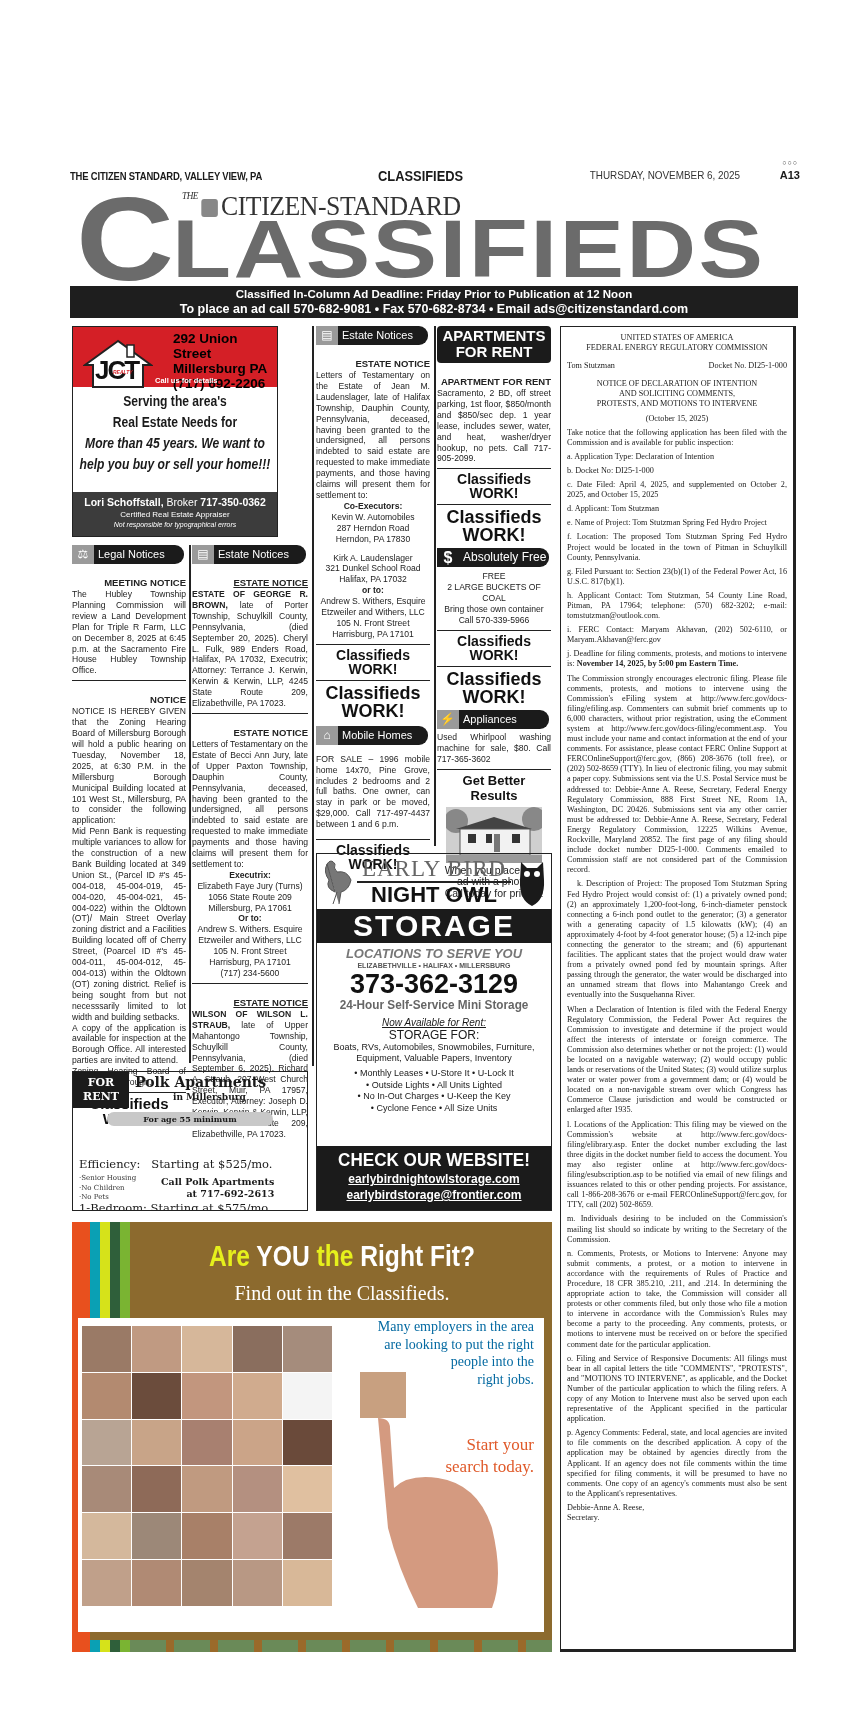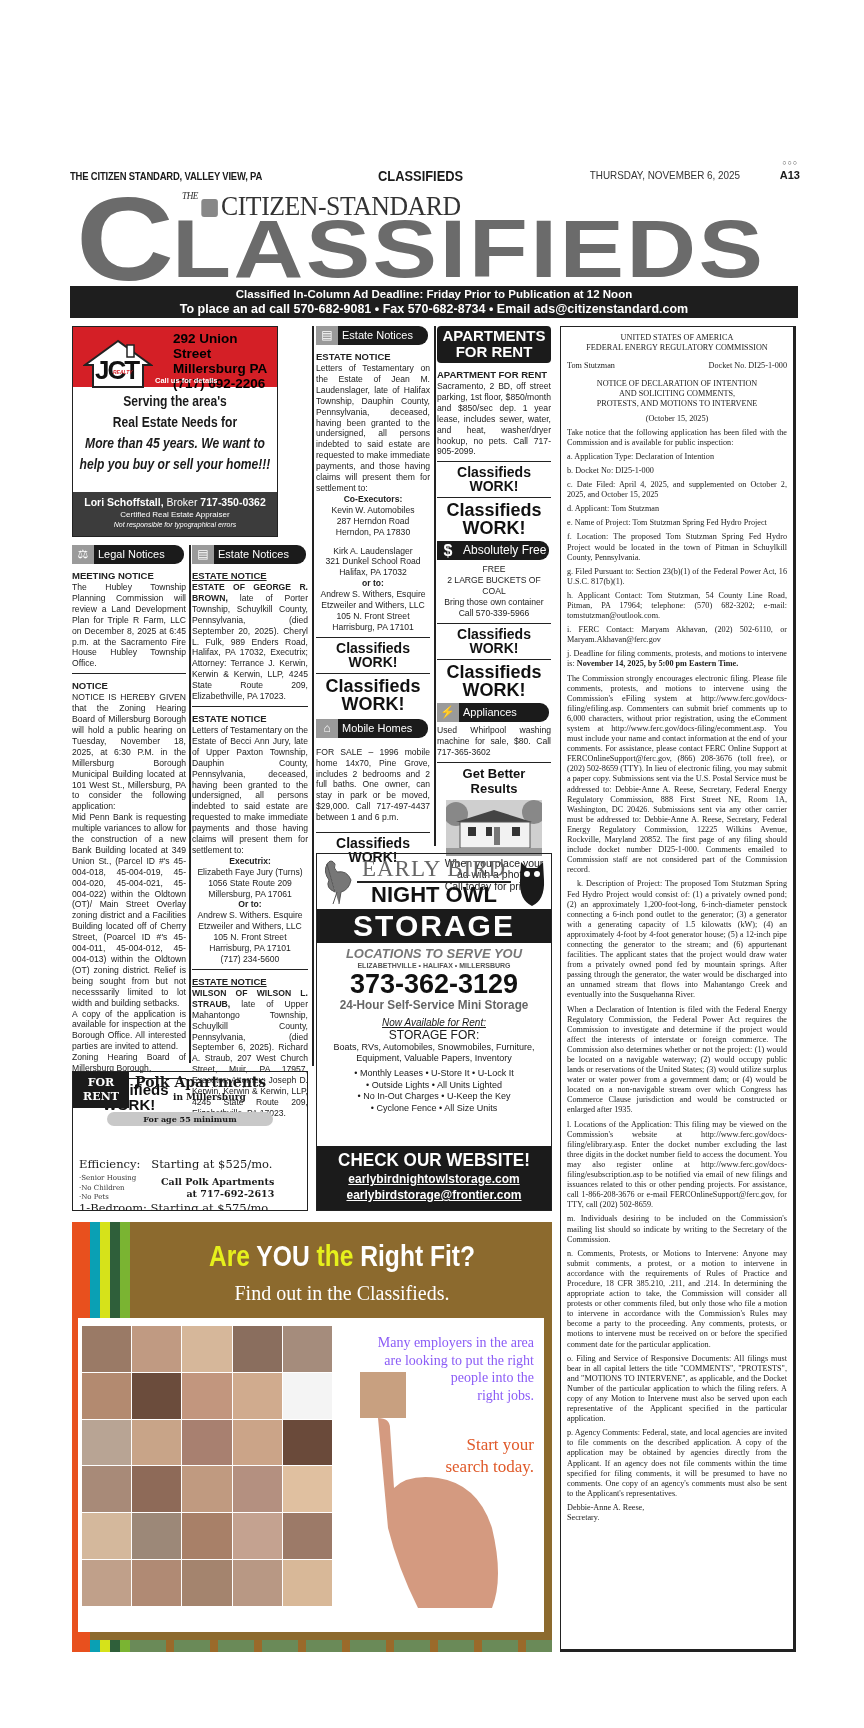--- a/index.html
+++ b/index.html
@@ -17,21 +17,21 @@
 .lassifieds{position:absolute;left:102px;top:20px;font-weight:bold;font-size:82px;color:#6b6b6b;line-height:1;letter-spacing:2px;transform:scaleX(1.18);transform-origin:left}
 .citst{position:absolute;left:112px;top:2px;font-family:"Liberation Serif",serif;font-size:28px;color:#333;letter-spacing:-0.5px;transform:scaleX(.92);transform-origin:left}
 .citst .the{font-size:10px;font-style:italic;vertical-align:top;margin-right:4px}
 .deadline{top:286px;left:70px;width:728px;height:32px;background:#1e1e1e;color:#fff;text-align:center;font-weight:bold;font-size:11.5px;line-height:15px;padding-top:1px}
 .deadline .l2{font-size:12.5px}
 .frame{border:1.5px solid #222}
 .col{font-size:8.6px;line-height:10.9px;text-align:justify;color:#222}
 .hdrtab{height:19px;background:#1b1b1b;border-radius:0 9px 9px 0;color:#fff;font-size:11px;line-height:19px;padding-left:26px;position:relative;margin:0 2px 3px 0}
 .hdrtab .ic{position:absolute;left:0;top:0;width:22px;height:19px;background:#9a9a9a;color:#fff;text-align:center;font-size:12px;line-height:19px}
 .ctr{text-align:center}
-.ttl{text-align:left;font-weight:bold;font-size:9.5px;line-height:12px;margin-top:6px}
+.ttl{text-align:right;font-weight:bold;font-size:9.5px;line-height:12px;margin-top:13px}
 .ttl.u{text-decoration:underline}
 .rule{border-top:1.3px solid #222;margin:4px 0 3px}
 .cw{text-align:center;font-weight:bold;line-height:1;color:#111}
 .cw.s{font-size:14px}
 .cw.b{font-size:18px}
 .ferc{font-family:"Liberation Serif",serif;font-size:8.2px;line-height:10.1px;text-align:justify;color:#222}
 .ferc p{margin-bottom:4px}
 .ferc .c{text-align:center}
 .vsep{position:absolute;width:1.5px;background:#222}
 </style>
@@ -342,21 +342,21 @@
         <div style="background:#a4846e"></div>
         <div style="background:#b89884"></div>
         <div style="background:#d8b898"></div>
     </div>
     <div style="position:absolute;left:282px;top:54px;width:46px;height:46px;background:#c8a080"></div>
     <div style="position:absolute;left:290px;top:100px;width:140px;height:190px">
       <svg width="140" height="190" viewBox="0 0 140 190">
           <path d="M10 0 Q22 0 22 10 L26 70 Q40 56 70 60 Q110 66 124 110 Q136 160 124 190 L50 190 Q30 150 20 110 Z" fill="#d49a80"></path>
         </svg>
     </div>
-    <div style="position:absolute;right:10px;top:16px;text-align:right;font-family:'Liberation Serif',serif;font-size:14px;line-height:17.5px;color:#8b5cf6">
+    <div style="position:absolute;right:10px;top:0;text-align:right;font-family:'Liberation Serif',serif;font-size:14px;line-height:17.5px;color:#0369a1">
       <div>Many employers in the area</div>
       <div>are looking to put the right</div>
       <div>people into the</div>
       <div>right jobs.</div>
     </div>
     <div style="position:absolute;right:10px;top:116px;text-align:right;font-family:'Liberation Serif',serif;font-size:17px;line-height:22px;color:#e05a2a">
       <div>Start your</div>
       <div>search today.</div>
     </div>
   </div>

